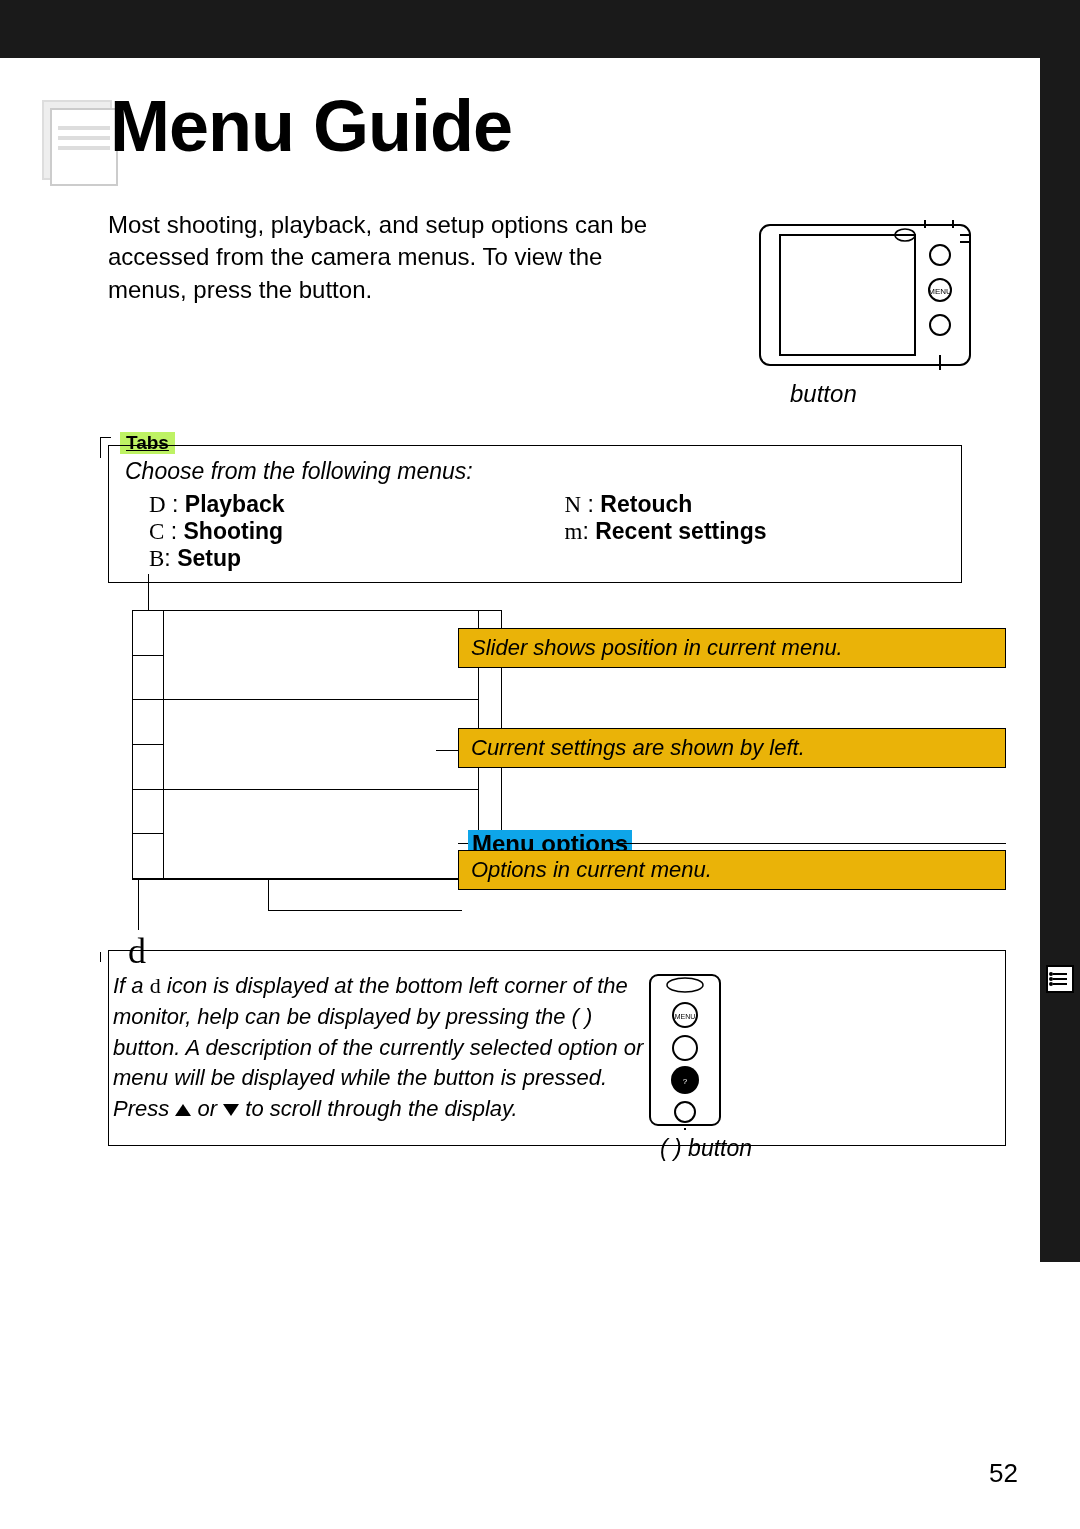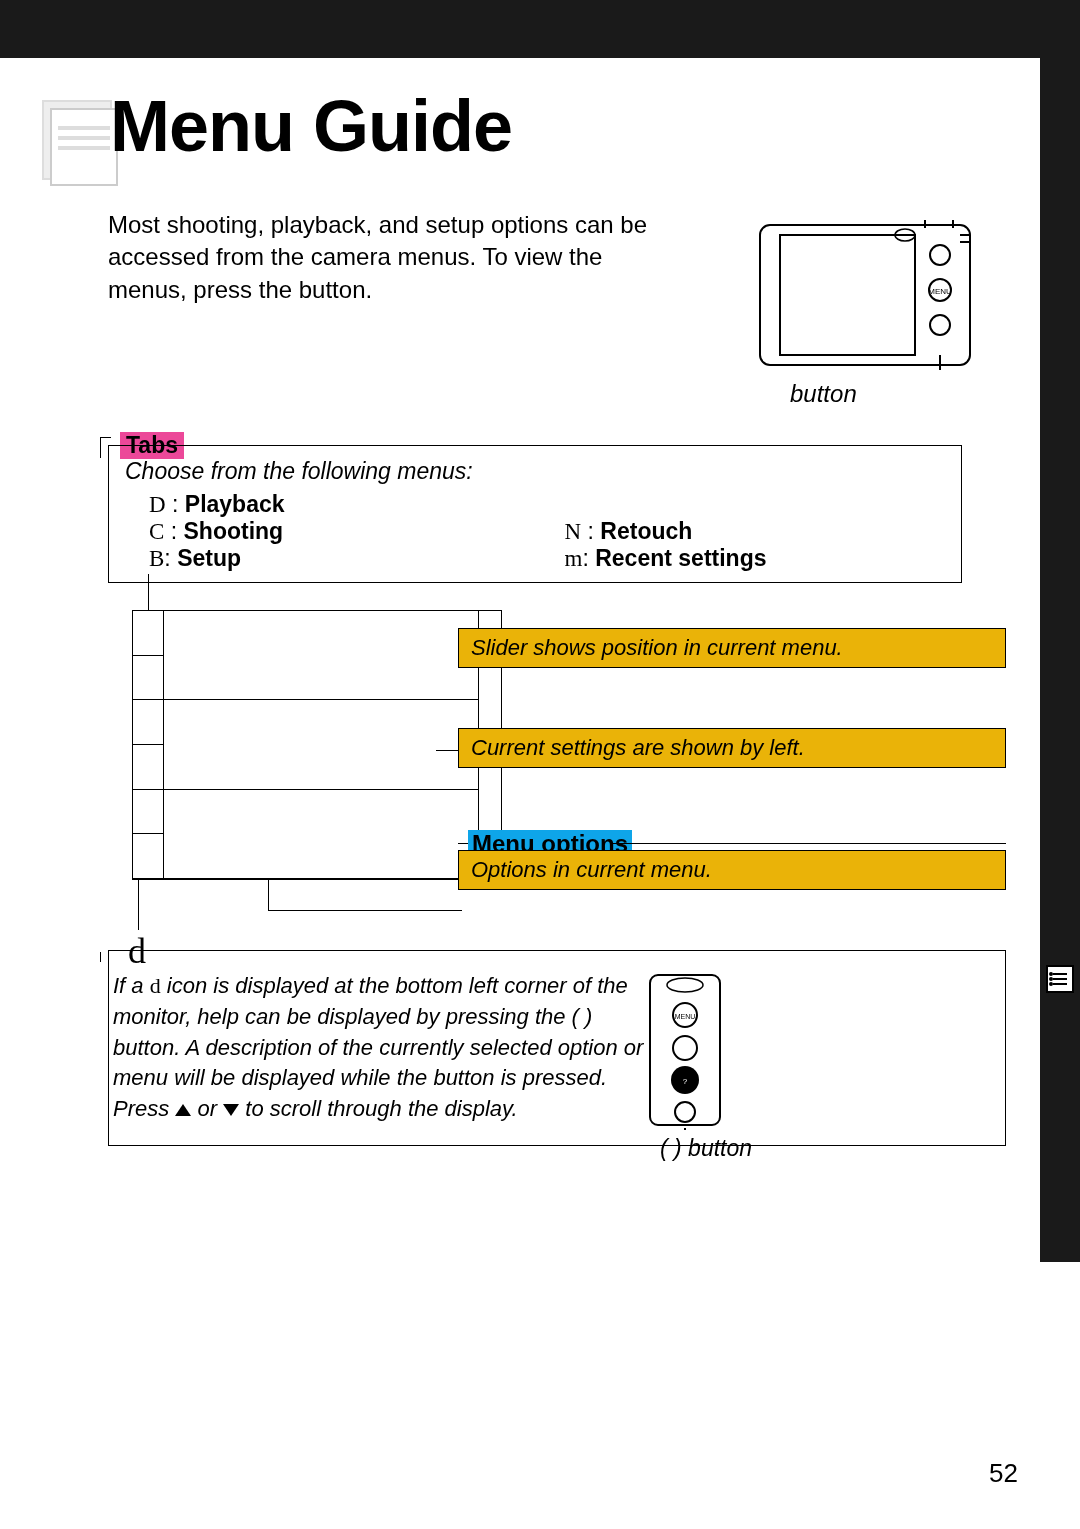--- a/index.html
+++ b/index.html
@@ -104,36 +104,36 @@
     top: 445px;
     width: 854px;
     border: 1px solid #000;
     box-sizing: border-box;
     padding: 10px 16px 10px 16px;
   }
   .tabs-label {
     position: absolute;
     left: 120px;
     top: 432px;
-    background: #ec4899;
+    background: #bef264;
     padding: 0 6px;
     font-weight: 700;
-    font-size: 23px;
+    font-size: 19px;
+    text-decoration: underline;
   }
   .tabs-sub {
     font-style: italic;
     font-size: 23px;
     margin: 2px 0 6px 0;
   }
   .tabs-cols {
     display: flex;
     gap: 280px;
     padding-left: 24px;
     font-size: 23px;
-    align-items: flex-end;
   }
   .tabs-cols b { font-weight: 700; }
 
   
   .corner1 { position:absolute; border-left:1px solid #000; border-top:1px solid #000; }
 
   
   .diagram {
     position: absolute;
     left: 108px;

